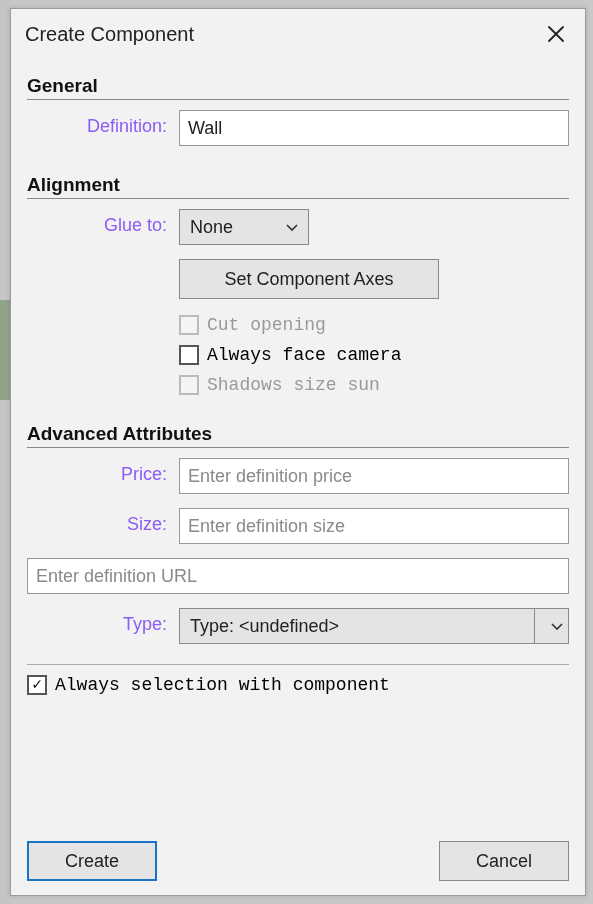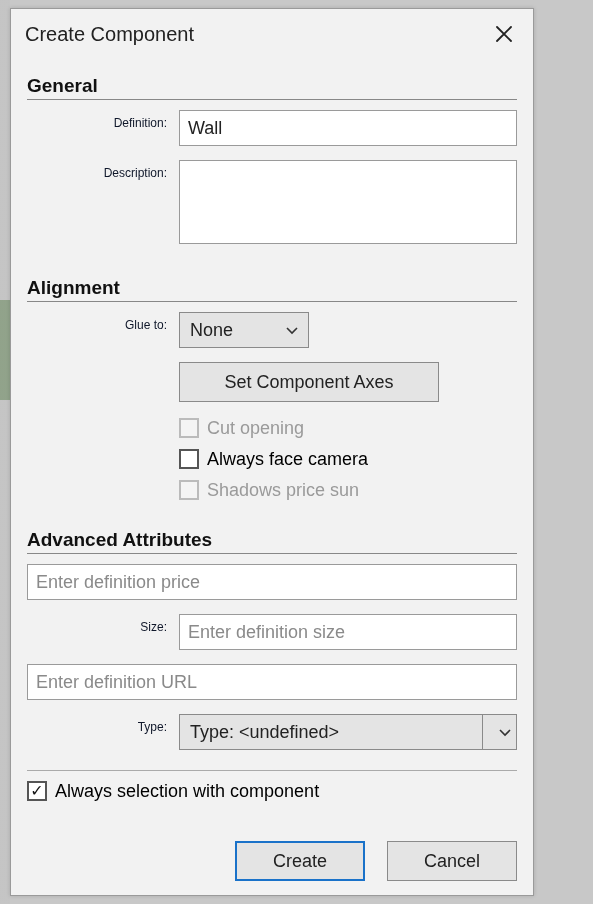--- a/index.html
+++ b/index.html
@@ -14,21 +14,21 @@
   .backdrop {
     position: absolute;
     left: 0; top: 0;
     width: 10px; height: 904px;
     background: linear-gradient(to bottom,#c0c0c0 0,#c0c0c0 300px,#3f6b2f 300px,#3f6b2f 400px,#c0c0c0 400px,#c0c0c0 100%);
     opacity: .4;
   }
   .dialog {
     position: absolute;
     left: 10px; top: 8px;
-    width: 524px; height: 888px;
+    width: 576px; height: 888px;
     background: #f2f2f2;
     border: 1px solid #9a9a9a;
     display: flex;
     flex-direction: column;
     box-shadow: 0 0 4px rgba(0,0,0,.15);
   }
   .titlebar {
     display: flex;
     align-items: center;
     justify-content: space-between;
@@ -71,23 +71,23 @@
   }
   .row {
     display: flex;
     align-items: flex-start;
     margin-bottom: 14px;
   }
   .label {
     width: 152px;
     text-align: right;
     padding-right: 12px;
-    color: #0f172a;
+    color: #8b5cf6;
     padding-top: 6px;
-    font-size: 12px;
+    font-size: 18px;
   }
   .field { flex: 1; }
   input[type=text].txt, .txt {
     width: 100%;
     height: 36px;
     padding: 12px 8px;
     font-size: 18px;
     font-family: inherit;
     color: #222;
     background: #fff;
@@ -129,38 +129,39 @@
     border: 1px solid #8a8a8a;
     font-size: 18px;
     color: #222;
     cursor: pointer;
   }
   .chkrow {
     display: flex;
     align-items: flex-start;
     margin-bottom: 10px;
     font-size: 18px;
+    font-family: Liberation Mono, monospace;
   }
   .chkbox {
     width: 20px; height: 20px;
     border: 2px solid #555;
     background: #fff;
     margin-right: 8px;
     display: inline-flex;
     align-items: center; justify-content: center;
     font-size: 16px;
     line-height: 1;
     color: #111;
   }
   .chkrow.disabled { color: #9a9a9a; }
   .chkrow.disabled .chkbox { border-color: #bbb; background:#f4f4f4; }
   .footer {
     margin-top: auto;
     display: flex;
-    justify-content: flex-end;
+    justify-content: space-between;
     gap: 22px;
     padding-top: 12px;
   }
   .btn.primary {
     border: 2px solid #1a72c9;
     min-width: 130px;
   }
   .btn.secondary { min-width: 130px; }
   .indent { margin-left: 152px; }
   .subtle-pad { padding-left: 0; }
@@ -186,26 +187,20 @@
     <div class="section-heading">General</div>
     <div class="hr"></div>
 
     <div class="row">
       <div class="label">Definition:</div>
       <div class="field">
         <input type="text" class="txt focused" value="Wall" style="">
       </div>
     </div>
 
-    <div class="row">
-      <div class="label">Description:</div>
-      <div class="field">
-        <textarea class="txt" style=""></textarea>
-      </div>
-    </div>
 
     <div class="section-heading">Alignment</div>
     <div class="hr"></div>
 
     <div class="row" style="margin-bottom:14px">
       <div class="label">Glue to:</div>
       <div class="field">
         <div class="select small">
           <span>None</span>
           <span class="chev">
@@ -227,28 +222,29 @@
       <div class="chkrow disabled">
         <span class="chkbox"></span>
         <span>Cut opening</span>
       </div>
       <div class="chkrow">
         <span class="chkbox"></span>
         <span>Always face camera</span>
       </div>
       <div class="chkrow disabled">
         <span class="chkbox"></span>
-        <span>Shadows price sun</span>
+        <span>Shadows size sun</span>
       </div>
     </div>
 
     <div class="section-heading" style="margin-top:18px">Advanced Attributes</div>
     <div class="hr"></div>
 
     <div class="row">
+      <div class="label">Price:</div>
       <div class="field">
         <input type="text" class="txt" placeholder="Enter definition price" style="">
       </div>
     </div>
     <div class="row">
       <div class="label">Size:</div>
       <div class="field">
         <input type="text" class="txt" placeholder="Enter definition size" style="">
       </div>
     </div>

